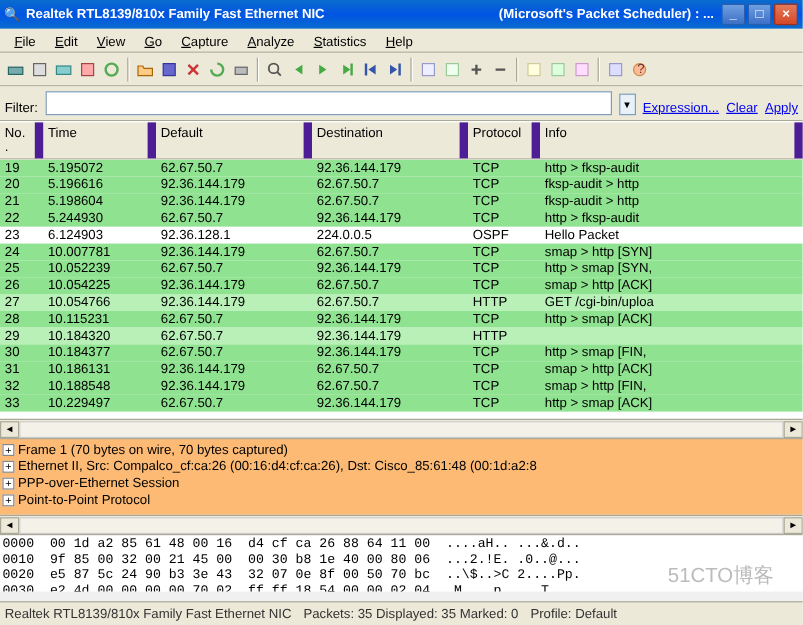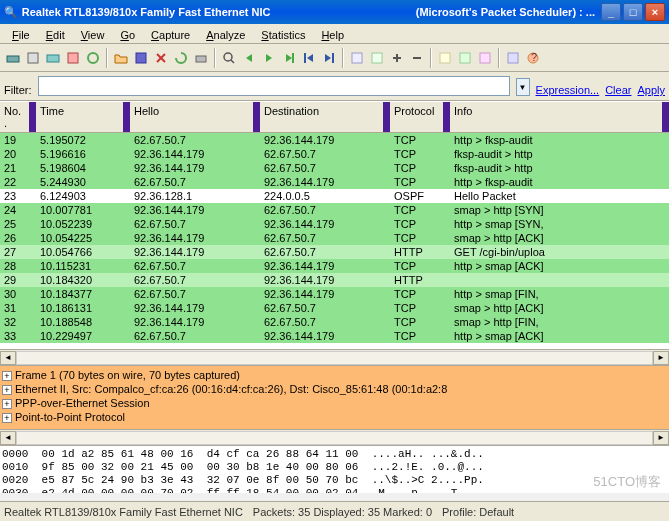--- a/index.html
+++ b/index.html
@@ -31,21 +31,21 @@
 .row .c{padding:0 4px;line-height:14px;overflow:hidden}
 .cno{width:36px}.ctime{width:94px}.csrc{width:130px}.cdst{width:130px}.cproto{width:60px}.cinfo{flex:1}
 .scrollh{height:16px;background:#ece9d8;border-top:1px solid #aca899;display:flex;align-items:center}
 .scrollh .track{flex:1;background:#f4f2e8;height:14px;border:1px solid #ccc}
 .scrollh .arr{width:16px;height:14px;background:#ece9d8;border:1px solid #aca899;display:flex;align-items:center;justify-content:center;font-size:8px}
 .details{background:#fdba74;border-top:1px solid #aca899;font-family:"Lucida Console","Courier New",monospace;font-size:11px;padding:2px;height:64px;overflow:hidden}
 .details .line{white-space:nowrap;line-height:14px}
 .details .exp{display:inline-block;width:10px;height:10px;border:1px solid #888;text-align:center;line-height:9px;font-size:9px;margin-right:3px;background:#fff}
 .hexview{background:#fff;border-top:1px solid #aca899;font-family:"Lucida Console","Courier New",monospace;font-size:11px;padding:2px;height:48px;overflow:hidden;white-space:pre;line-height:13px}
 .statusbar{position:absolute;bottom:0;left:0;right:0;height:20px;background:#ece9d8;border-top:1px solid #aca899;display:flex;align-items:center;padding:0 4px;gap:10px;color:#333}
-.watermark{position:absolute;bottom:30px;right:8px;color:#bbb;font-size:13px}
+.watermark{position:absolute;bottom:30px;right:24px;color:#bbb;font-size:17px}
 svg{display:block}
 </style>
 </head>
 <body>
 
 <div class="titlebar">
   <span>🔍</span>
   <span class="title">Realtek RTL8139/810x Family Fast Ethernet NIC</span>
   <span class="right">(Microsoft's Packet Scheduler) : ...</span>
   <div class="winbtns">
@@ -211,21 +211,21 @@
   <input type="text" value="" style="">
   <span class="dd">▼</span>
   <span class="link">Expression...</span>
   <span class="link">Clear</span>
   <span class="link">Apply</span>
 </div>
 
 <div class="pkthdr">
   <div class="col cno">No. .</div>
   <div class="col ctime">Time</div>
-  <div class="col csrc">Hello</div>
+  <div class="col csrc">Default</div>
   <div class="col cdst">Destination</div>
   <div class="col cproto">Protocol</div>
   <div class="col cinfo">Info</div>
 </div>
 
 <div class="pktrows" id="pktrows">
     <div class="row green">
       <div class="c cno">19</div>
       <div class="c ctime">5.195072</div>
       <div class="c csrc">62.67.50.7</div>

